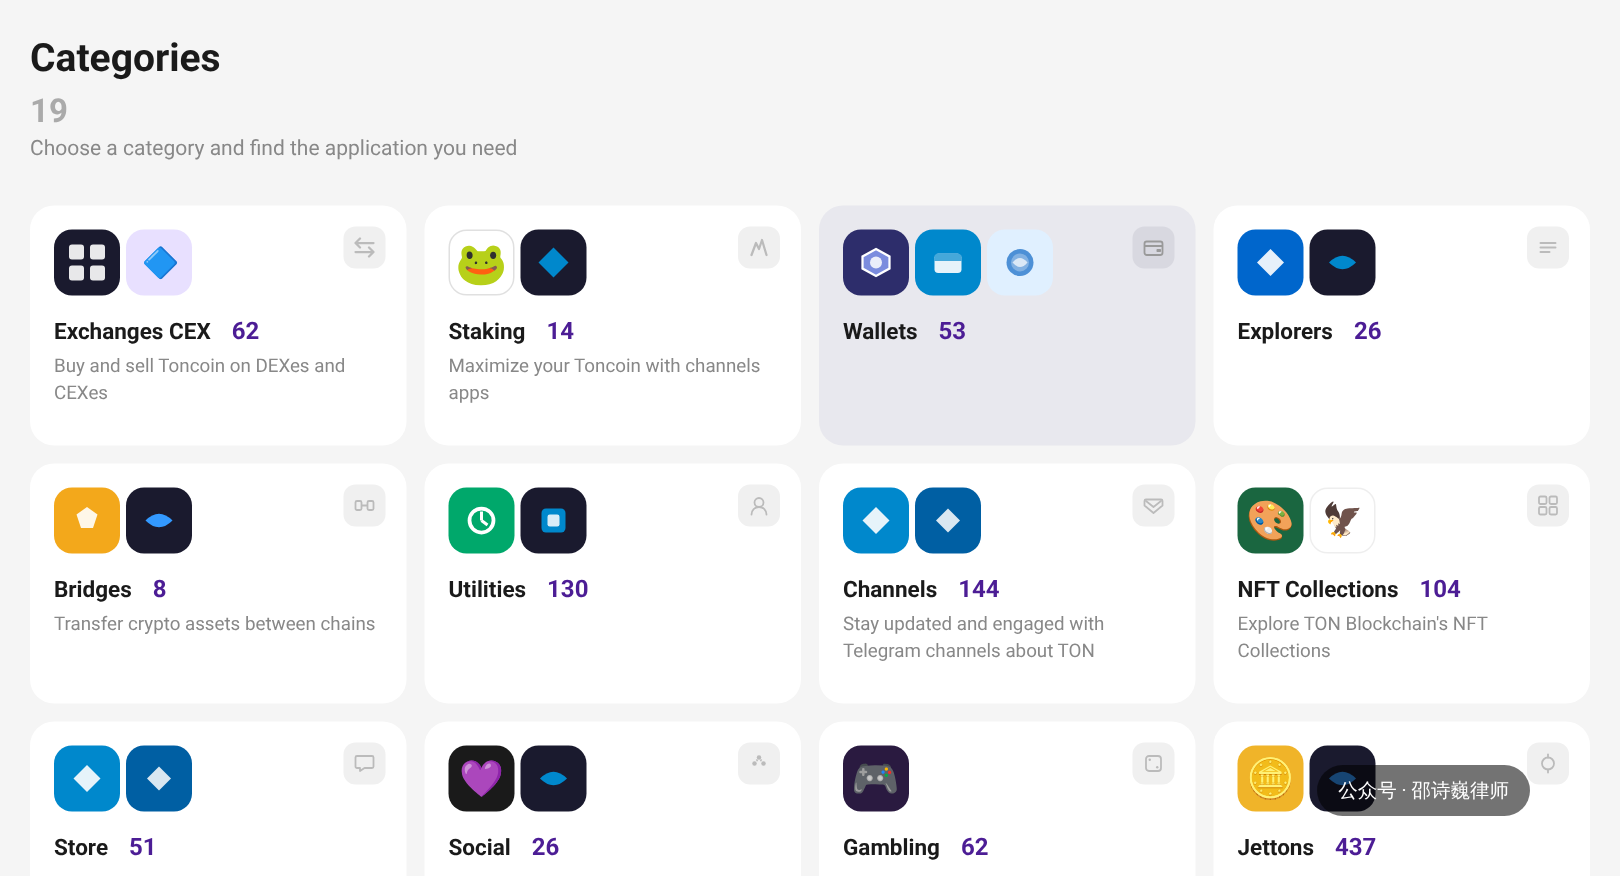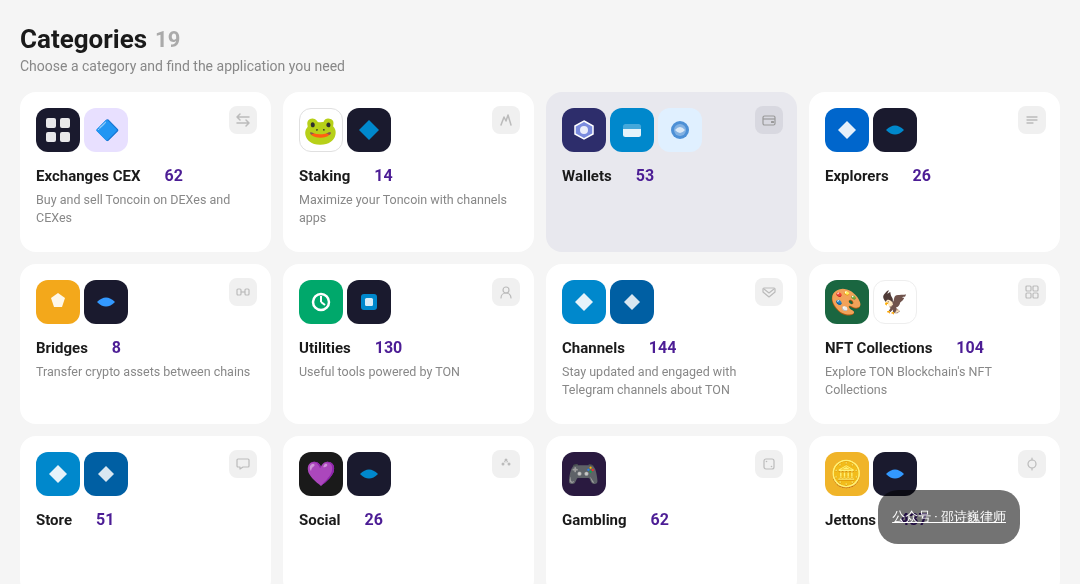--- a/index.html
+++ b/index.html
@@ -8,38 +8,39 @@
       background: #f5f5f5;
       padding: 24px 20px;
       min-height: 584px;
       overflow: hidden;
     }
     .page-header {
       margin-bottom: 6px;
     }
     .page-title-row {
       display: flex;
-      align-items: center;
+      align-items: flex-start;
       gap: 8px;
       margin-bottom: 4px;
+      flex-direction: column;
     }
     .page-title {
       font-size: 26px;
       font-weight: 700;
       color: #1a1a1a;
     }
     .page-count {
       font-size: 22px;
       font-weight: 700;
       color: #aaa;
     }
     .page-subtitle {
       font-size: 14px;
       color: #888;
-      margin-bottom: 18px;
+      margin-bottom: 30px;
     }
     .grid {
       display: grid;
       grid-template-columns: repeat(4, 1fr);
       gap: 12px;
     }
     .card {
       background: #fff;
       border-radius: 16px;
       padding: 16px;
@@ -68,21 +69,21 @@
       background: #f0f0f0;
       display: flex;
       align-items: center;
       justify-content: center;
       color: #bbb;
       font-size: 14px;
     }
     .card-title-row {
       display: flex;
       align-items: baseline;
-      gap: 24px;
+      gap: 14px;
       margin-bottom: 6px;
     }
     .card-title {
       font-size: 15px;
       font-weight: 700;
       color: #1a1a1a;
     }
     .card-num {
       font-size: 16px;
       font-weight: 700;
@@ -110,26 +111,25 @@
     
     .icon-dark { background: #1a1a2e; }
     .icon-white-border { background: #fff; border: 1px solid #e0e0e0; }
 
     .watermark {
       position: fixed;
       bottom: 40px;
       right: 60px;
       background: rgba(0,0,0,0.55);
       color: #fff;
-      padding: 18px 14px;
+      padding: 8px 14px;
       border-radius: 20px;
       font-size: 13px;
       pointer-events: none;
       z-index: 100;
-      text-decoration: underline;
     }
   </style>
 </head>
 <body>
 
 <div class="page-header">
   <div class="page-title-row">
     <span class="page-title">Categories</span>
     <span class="page-count">19</span>
   </div>
@@ -295,21 +295,20 @@
         <svg width="26" height="26" viewBox="0 0 26 26">
             <rect x="5" y="5" width="16" height="16" rx="3" fill="#0088cc"></rect>
             <rect x="9" y="9" width="8" height="8" rx="1.5" fill="#fff" opacity="0.85"></rect>
           </svg>
       </div>
     </div>
     <div class="card-title-row">
       <span class="card-title">Utilities</span>
       <span class="card-num">130</span>
     </div>
-    <div class="card-desc">Useful tools powered by TON</div>
   </div>
 
   <div class="card">
     <div class="card-icon-corner">
       <svg width="16" height="16" viewBox="0 0 16 16" fill="none">
           <path d="M13 5L8 9 3 5" stroke="#bbb" stroke-width="1.2" stroke-linecap="round" stroke-linejoin="round"></path>
           <path d="M14 8l-6 5-6-5V5a1 1 0 011-1h10a1 1 0 011 1v3z" stroke="#bbb" stroke-width="1.2" stroke-linejoin="round"></path>
         </svg>
     </div>
     <div class="card-icon-area">

